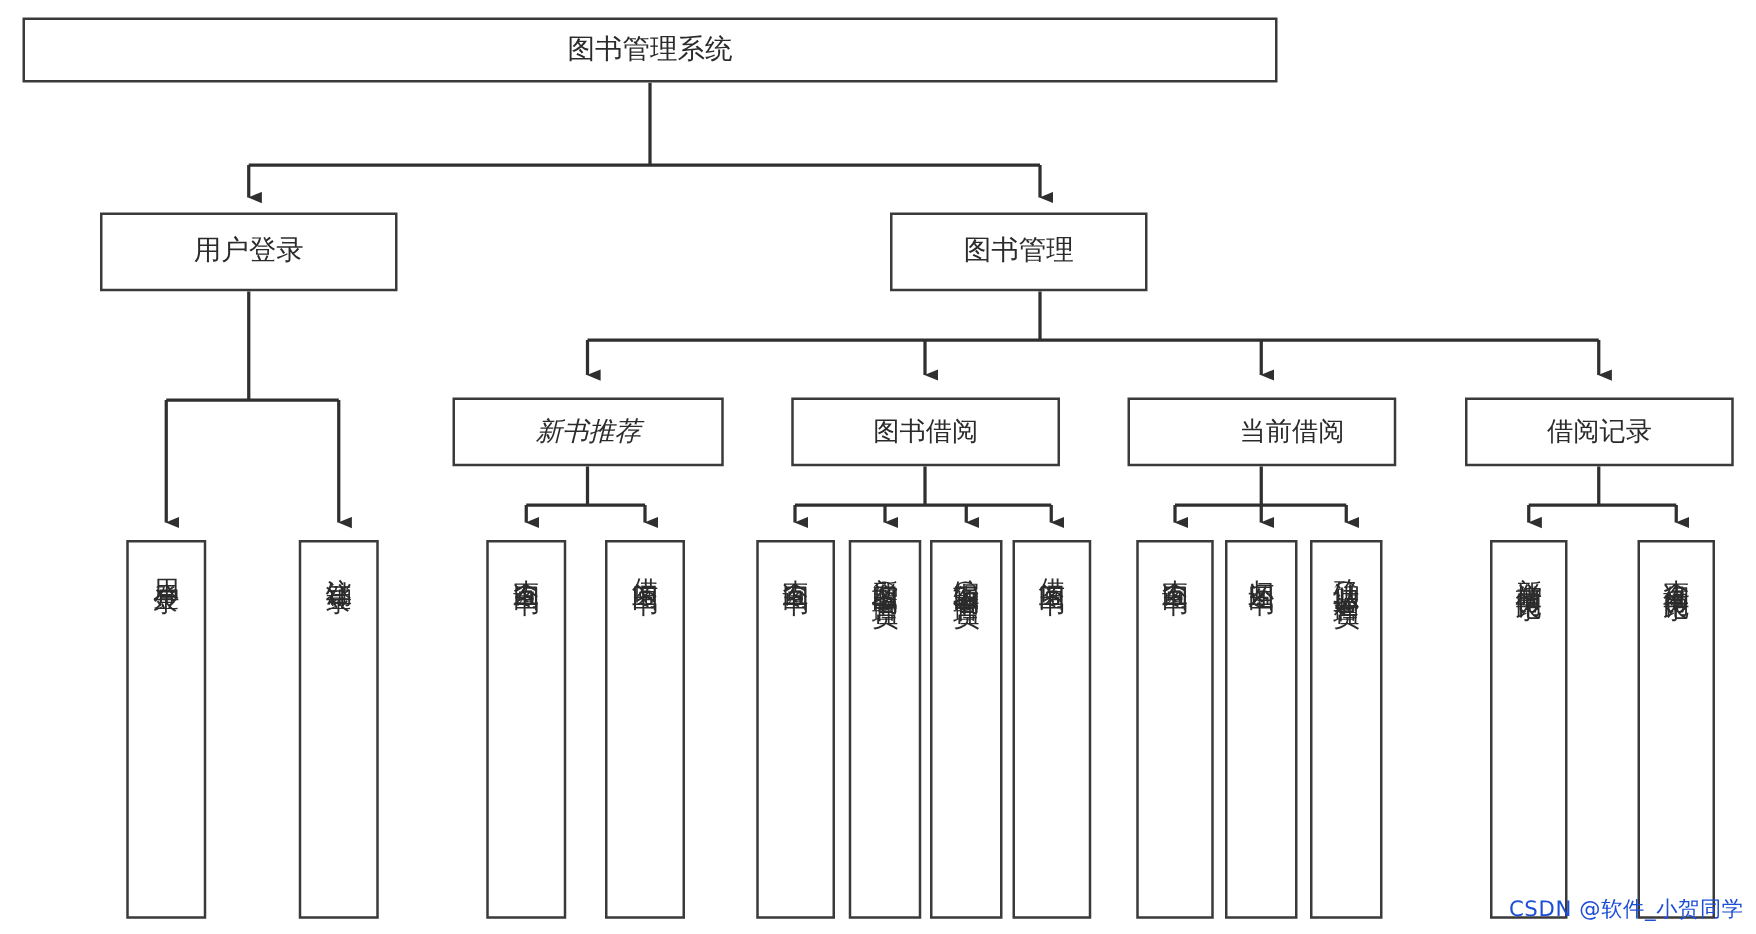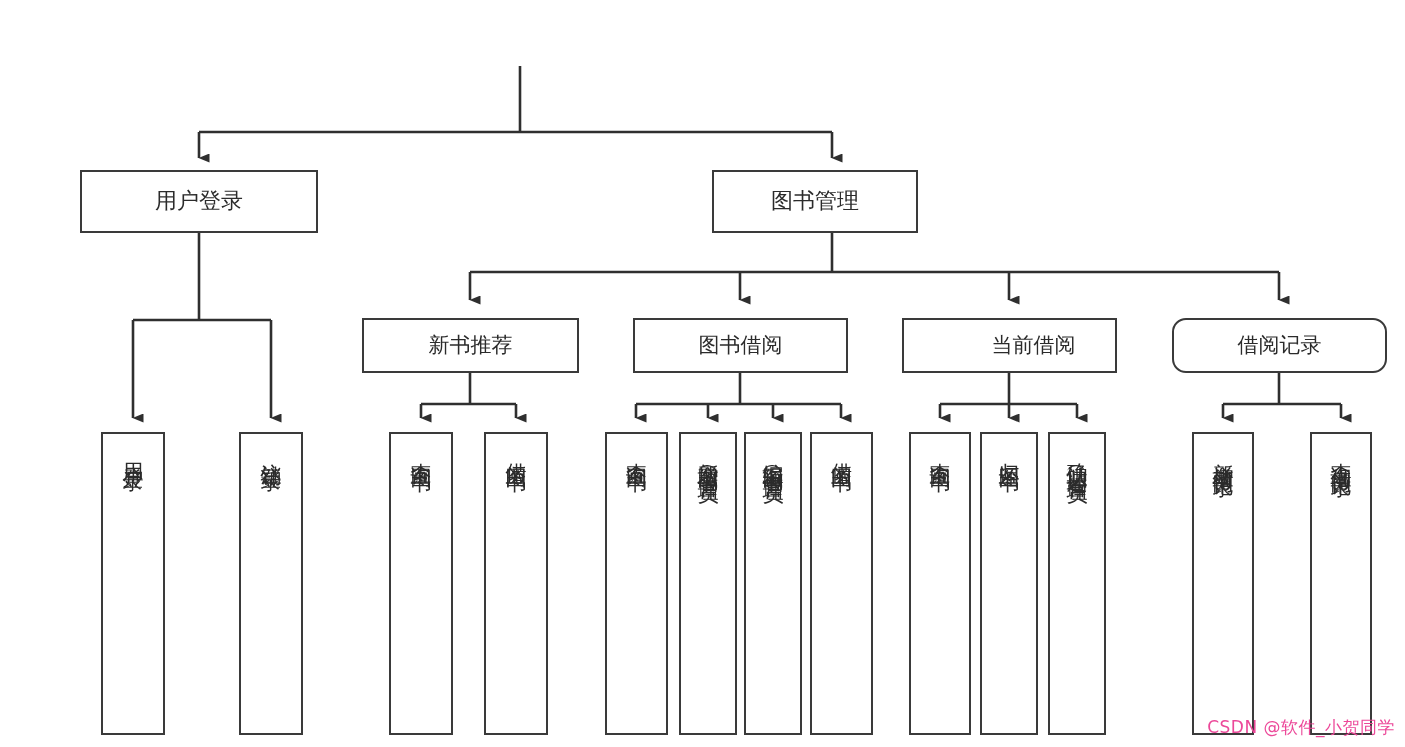--- a/index.html
+++ b/index.html
@@ -56,21 +56,21 @@
   .leaf {
     align-items: flex-start;
     justify-content: center;
     padding-top: 12px;
   }
   #watermark {
     position: absolute;
     right: 10px;
     bottom: 8px;
     font-size: 17px;
-    color: #ec4899;
+    color: #1d4ed8;
     letter-spacing: 0.5px;
     pointer-events: none;
     user-select: none;
   }
 </style>
 </head>
 <body>
 
 <div id="diagram-root">
 
@@ -117,38 +117,41 @@
       <path d="M1009,404 L1009,418" marker-end="url(#arrowhead)"></path>
       <path d="M1077,404 L1077,418" marker-end="url(#arrowhead)"></path>
 
       <path d="M1279,373 L1279,404"></path>
       <path d="M1223,404 L1341,404"></path>
       <path d="M1223,404 L1223,418" marker-end="url(#arrowhead)"></path>
       <path d="M1341,404 L1341,418" marker-end="url(#arrowhead)"></path>
     </g>
   </svg>
 
+  <div class="node-box lvl0" style="left:18px; top:14px; width:1004px; height:52px;">
+    <span class="node-label">图书管理系统</span>
+  </div>
 
   <div class="node-box lvl1" style="left:80px; top:170px; width:238px; height:63px;">
     <span class="node-label">用户登录</span>
   </div>
   <div class="node-box lvl1" style="left:712px; top:170px; width:206px; height:63px;">
     <span class="node-label">图书管理</span>
   </div>
 
-  <div class="node-box lvl2" style="left:362px; top:318px; width:217px; height:55px;">
+  <div class="node-box lvl2" style="left:362px; top:318px; width:217px; height:55px;font-style:italic;">
     <span class="node-label">新书推荐</span>
   </div>
   <div class="node-box lvl2" style="left:633px; top:318px; width:215px; height:55px;">
     <span class="node-label">图书借阅</span>
   </div>
   <div class="node-box lvl2" style="left:902px; top:318px; width:215px; height:55px;padding-left:48px;">
     <span class="node-label">当前借阅</span>
   </div>
-  <div class="node-box lvl2" style="left:1172px; top:318px; width:215px; height:55px;border-radius:14px;">
+  <div class="node-box lvl2" style="left:1172px; top:318px; width:215px; height:55px;">
     <span class="node-label">借阅记录</span>
   </div>
 
   <div class="node-box leaf" style="left:101px; top:432px; width:64px; height:303px;">
     <span class="node-label">用户登录</span>
   </div>
   <div class="node-box leaf" style="left:239px; top:432px; width:64px; height:303px;">
     <span class="node-label">注销登录</span>
   </div>
 

